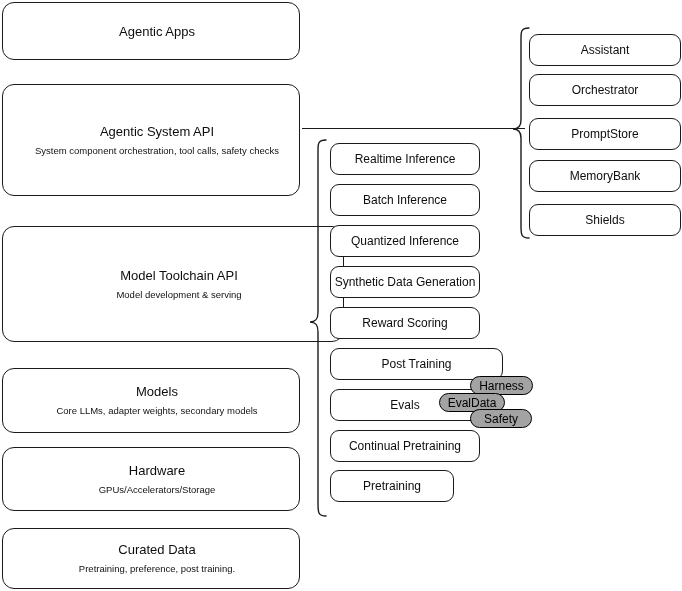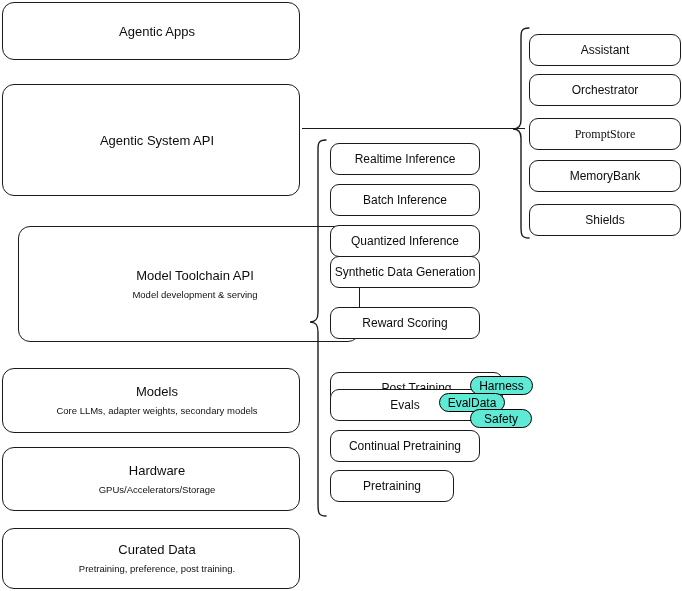--- a/index.html
+++ b/index.html
@@ -53,21 +53,21 @@
     justify-content: center;
     font-size: 12px;
     color: #0d0d0d;
     text-align: center;
   }
   .pill {
     position: absolute;
     box-sizing: border-box;
     border: 1.6px solid #000000;
     border-radius: 999px;
-    background: #5eead4;
+    background: #a3a3a3;
     display: flex;
     align-items: center;
     justify-content: center;
     font-size: 12px;
     color: #000000;
     white-space: nowrap;
   }
   .connector-line {
     position: absolute;
     background: #1a1a1a;
@@ -86,23 +86,24 @@
 
 <div id="canvas">
 
   <div>
     <div class="layer-box" style="left:2px; top:2px; width:298px; height:58px;">
       <div class="layer-title">Agentic Apps</div>
     </div>
 
     <div class="layer-box" style="left:2px; top:84px; width:298px; height:112px;">
       <div class="layer-title">Agentic System API</div>
+      <div class="layer-sub">System component orchestration, tool calls, safety checks</div>
     </div>
 
-    <div class="layer-box" style="left:18px; top:226px; width:342px; height:116px;">
+    <div class="layer-box" style="left:2px; top:226px; width:342px; height:116px;">
       <div class="layer-title">Model Toolchain API</div>
       <div class="layer-sub">Model development &amp; serving</div>
     </div>
 
     <div class="layer-box" style="left:2px; top:368px; width:298px; height:65px;">
       <div class="layer-title">Models</div>
       <div class="layer-sub">Core LLMs, adapter weights, secondary models</div>
     </div>
 
     <div class="layer-box" style="left:2px; top:447px; width:298px; height:64px;">
@@ -133,27 +134,27 @@
   <div>
     <div class="chip" style="left:330px; top:143px; width:150px; height:32px;">
       <span>Realtime Inference</span>
     </div>
     <div class="chip" style="left:330px; top:184px; width:150px; height:32px;">
       <span>Batch Inference</span>
     </div>
     <div class="chip" style="left:330px; top:225px; width:150px; height:32px;">
       <span>Quantized Inference</span>
     </div>
-    <div class="chip" style="left:330px; top:256px; width:150px; height:32px;">
+    <div class="chip" style="left:330px; top:266px; width:150px; height:32px;">
       <span>Synthetic Data Generation</span>
     </div>
     <div class="chip" style="left:330px; top:307px; width:150px; height:32px;">
       <span>Reward Scoring</span>
     </div>
-    <div class="chip" style="left:330px; top:348px; width:173px; height:32px;margin-top:24px;">
+    <div class="chip" style="left:330px; top:348px; width:173px; height:32px;">
       <span>Post Training</span>
     </div>
     <div class="chip" style="left:330px; top:389px; width:150px; height:32px;">
       <span>Evals</span>
     </div>
     <div class="chip" style="left:330px; top:430px; width:150px; height:32px;">
       <span>Continual Pretraining</span>
     </div>
     <div class="chip" style="left:330px; top:470px; width:124px; height:32px;">
       <span>Pretraining</span>
@@ -172,21 +173,21 @@
     </div>
   </div>
 
   <div>
     <div class="chip" style="left:529px; top:34px; width:152px; height:32px;">
       <span>Assistant</span>
     </div>
     <div class="chip" style="left:529px; top:74px; width:152px; height:32px;">
       <span>Orchestrator</span>
     </div>
-    <div class="chip" style="left:529px; top:118px; width:152px; height:32px;font-family:Liberation Serif, serif;">
+    <div class="chip" style="left:529px; top:118px; width:152px; height:32px;">
       <span>PromptStore</span>
     </div>
     <div class="chip" style="left:529px; top:160px; width:152px; height:32px;">
       <span>MemoryBank</span>
     </div>
     <div class="chip" style="left:529px; top:204px; width:152px; height:32px;">
       <span>Shields</span>
     </div>
   </div>
 

